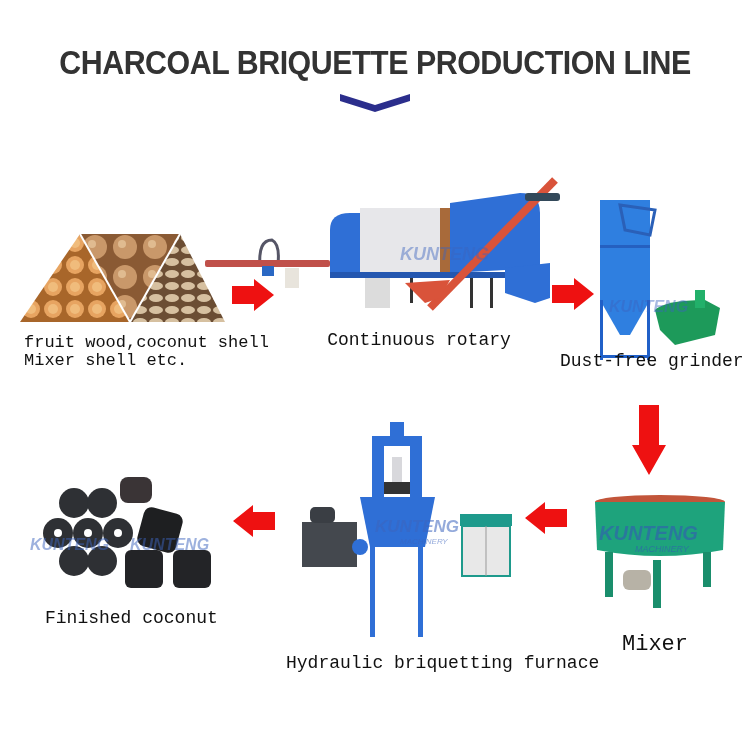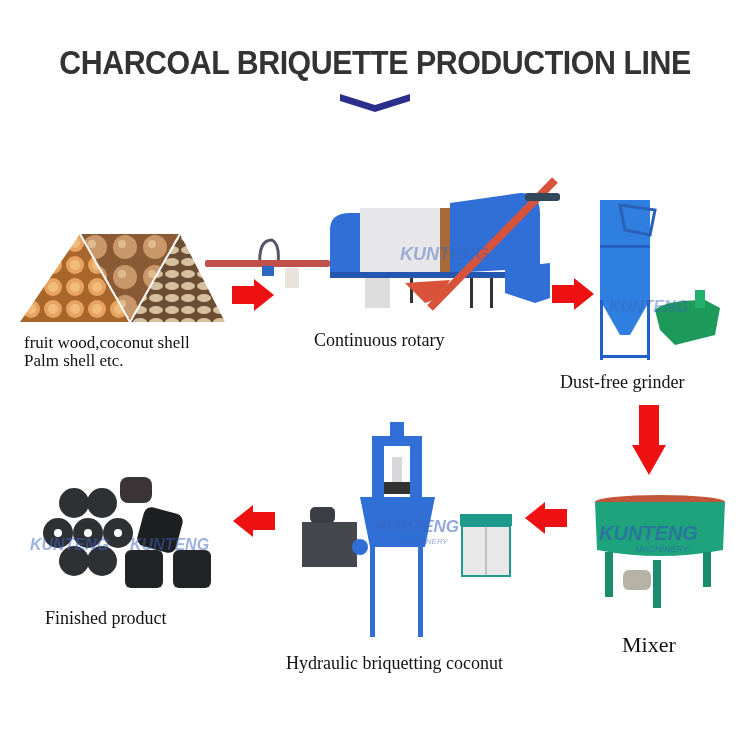--- a/index.html
+++ b/index.html
@@ -1,19 +1,19 @@
 <!DOCTYPE html>
 <html><head>
 <meta charset="utf-8">
 <style>
   html,body{margin:0;padding:0;background:#fff;}
   body{width:750px;height:750px;position:relative;overflow:hidden;font-family:"Liberation Sans",sans-serif;}
   .abs{position:absolute;}
   .title{left:0;top:44px;width:750px;text-align:center;font-family:"Liberation Sans",sans-serif;font-weight:bold;font-size:33px;color:#333333;letter-spacing:-0.5px;transform:scaleX(0.92);}
-  .label{font-family:Liberation Serif, serif;color:#111;font-size:17px;line-height:18px;white-space:nowrap;}
+  .label{font-family:Liberation Mono, monospace;color:#111;font-size:17px;line-height:18px;white-space:nowrap;}
 </style>
 </head>
 <body>
 
 <div class="abs title">CHARCOAL BRIQUETTE PRODUCTION LINE</div>
 <svg class="abs" style="left:340px;top:91px" width="70" height="22">
   <polygon points="0,3 35,14 70,3 70,10 35,21 0,10" fill="#2b2e8c"></polygon>
 </svg>
 
 <svg class="abs" style="left:20px;top:232px" width="210" height="92">
@@ -34,21 +34,21 @@
     </pattern>
   </defs>
   <polygon points="0,90 60,2 125,90" fill="url(#logs)"></polygon>
   <polygon points="60,2 160,2 110,90" fill="url(#coco)"></polygon>
   <polygon points="160,2 110,90 205,90" fill="url(#palm)"></polygon>
   <line x1="60" y1="2" x2="110" y2="90" stroke="#fff" stroke-width="2"></line>
   <line x1="160" y1="2" x2="110" y2="90" stroke="#fff" stroke-width="2"></line>
 </svg>
 <div class="abs label" style="left:24px;top:334px">
   <div>fruit wood,coconut shell</div>
-  <div>Palm shell  etc.</div>
+  <div>Mixer shell  etc.</div>
 </div>
 
 <svg class="abs" style="left:200px;top:236px" width="130" height="60">
   <path d="M60,30 Q58,4 72,4 Q80,8 78,28" stroke="#556" stroke-width="3" fill="none"></path>
   <rect x="5" y="24" width="125" height="7" fill="#c0504a" rx="2"></rect>
   <rect x="62" y="30" width="12" height="10" fill="#2a68c4"></rect>
   <rect x="85" y="32" width="14" height="20" fill="#e8e4dc"></rect>
 </svg>
 
 <svg class="abs" style="left:232px;top:279px" width="42" height="32">
@@ -67,41 +67,41 @@
   <rect x="120" y="110" width="3" height="25" fill="#333"></rect>
   <rect x="180" y="110" width="3" height="30" fill="#333"></rect>
   <rect x="200" y="110" width="3" height="30" fill="#333"></rect>
   <path d="M215,100 L260,95 L260,130 L245,135 L215,125 Z" fill="#2f6fd6"></path>
 
   <line x1="140" y1="140" x2="265" y2="12" stroke="#d9533a" stroke-width="8"></line>
   <polygon points="115,115 160,112 150,130 135,135" fill="#d9533a"></polygon>
   <rect x="235" y="25" width="35" height="8" fill="#33495a" rx="3"></rect>
   <text x="110" y="92" font-family="Liberation Sans, sans-serif" font-style="italic" font-weight="bold" font-size="18" fill="rgba(60,100,190,0.45)">KUNTENG</text>
 </svg>
-<div class="abs label" style="left:314px;top:331px;width:210px;font-size:18px;line-height:18px">
+<div class="abs label" style="left:314px;top:331px;text-align:center;width:210px;font-size:18px;line-height:18px">
   <div>Continuous rotary</div>
 </div>
 
 <svg class="abs" style="left:552px;top:278px" width="42" height="32">
   <polygon points="0,7 22,7 22,0 42,16 22,32 22,25 0,25" fill="#ee1111"></polygon>
 </svg>
 
 <svg class="abs" style="left:595px;top:190px" width="140" height="180">
   <rect x="5" y="10" width="50" height="100" fill="#2f7fe0"></rect>
   <polygon points="25,15 60,20 55,45 30,40" fill="none" stroke="#2a60b8" stroke-width="3"></polygon>
   <rect x="5" y="55" width="50" height="3" fill="#2560c0"></rect>
   <polygon points="5,110 55,110 35,145 25,145" fill="#2f7fe0"></polygon>
   <rect x="5" y="110" width="3" height="60" fill="#2060c8"></rect>
   <rect x="52" y="110" width="3" height="60" fill="#2060c8"></rect>
   <rect x="5" y="165" width="50" height="3" fill="#2060c8"></rect>
   <path d="M60,120 Q70,110 110,110 L125,118 L120,145 L80,155 L65,140 Z" fill="#1d9a5a"></path>
   <rect x="100" y="100" width="10" height="18" fill="#22b06a"></rect>
   <text x="14" y="122" font-family="Liberation Sans, sans-serif" font-style="italic" font-weight="bold" font-size="16" fill="rgba(60,100,190,0.45)">KUNTENG</text>
 </svg>
-<div class="abs label" style="left:560px;top:373px;font-size:18px">Dust-free grinder</div>
+<div class="abs label" style="left:560px;top:352px;font-size:18px">Dust-free grinder</div>
 
 <svg class="abs" style="left:632px;top:405px" width="34" height="70">
   <polygon points="7,0 27,0 27,40 34,40 17,70 0,40 7,40" fill="#ee1111"></polygon>
 </svg>
 
 <svg class="abs" style="left:585px;top:490px" width="150" height="125">
   <ellipse cx="75" cy="12" rx="65" ry="7" fill="#c2553a"></ellipse>
   <path d="M10,12 L140,12 L138,60 Q75,72 12,60 Z" fill="#1ea37c"></path>
   <rect x="20" y="62" width="8" height="45" fill="#1a8e6c"></rect>
   <rect x="118" y="62" width="8" height="35" fill="#1a8e6c"></rect>
@@ -131,21 +131,21 @@
   <rect x="2" y="100" width="55" height="45" fill="#44484e"></rect>
   <rect x="10" y="85" width="25" height="16" rx="5" fill="#3a3e44"></rect>
   <circle cx="60" cy="125" r="8" fill="#2f6fd6"></circle>
 
   <rect x="160" y="92" width="52" height="12" fill="#1e9a8c"></rect>
   <rect x="162" y="104" width="48" height="50" fill="#e8e8e8" stroke="#1e9a8c" stroke-width="2"></rect>
   <line x1="186" y1="104" x2="186" y2="154" stroke="#999"></line>
   <text x="75" y="110" font-family="Liberation Sans, sans-serif" font-style="italic" font-weight="bold" font-size="17" fill="rgba(60,100,190,0.55)">KUNTENG</text>
   <text x="100" y="122" font-family="Liberation Sans, sans-serif" font-style="italic" font-size="8" fill="rgba(60,100,190,0.55)">MACHINERY</text>
 </svg>
-<div class="abs label" style="left:286px;top:654px;font-size:18px">Hydraulic briquetting coconut</div>
+<div class="abs label" style="left:286px;top:654px;font-size:18px">Hydraulic briquetting furnace</div>
 
 <svg class="abs" style="left:233px;top:505px" width="42" height="32">
   <polygon points="42,7 20,7 20,0 0,16 20,32 20,25 42,25" fill="#ee1111"></polygon>
 </svg>
 
 <svg class="abs" style="left:30px;top:475px" width="200" height="120">
   <g fill="#2e3034">
     <circle cx="44" cy="28" r="15"></circle>
     <circle cx="72" cy="28" r="15"></circle>
     <circle cx="28" cy="58" r="15"></circle>
@@ -159,13 +159,13 @@
     <circle cx="58" cy="58" r="4"></circle>
     <circle cx="88" cy="58" r="4"></circle>
   </g>
   <rect x="90" y="2" width="32" height="26" rx="8" fill="#3a3436"></rect>
   <rect x="110" y="35" width="40" height="40" rx="8" fill="#1e1f21" transform="rotate(15 130 55)"></rect>
   <rect x="95" y="75" width="38" height="38" rx="6" fill="#232427"></rect>
   <rect x="143" y="75" width="38" height="38" rx="6" fill="#232427"></rect>
   <text x="0" y="75" font-family="Liberation Sans, sans-serif" font-style="italic" font-weight="bold" font-size="16" fill="rgba(60,100,190,0.5)">KUNTENG</text>
   <text x="100" y="75" font-family="Liberation Sans, sans-serif" font-style="italic" font-weight="bold" font-size="16" fill="rgba(60,100,190,0.5)">KUNTENG</text>
 </svg>
-<div class="abs label" style="left:45px;top:609px;font-size:18px">Finished product</div>
+<div class="abs label" style="left:45px;top:609px;font-size:18px">Finished coconut</div>
 
 </body></html>

